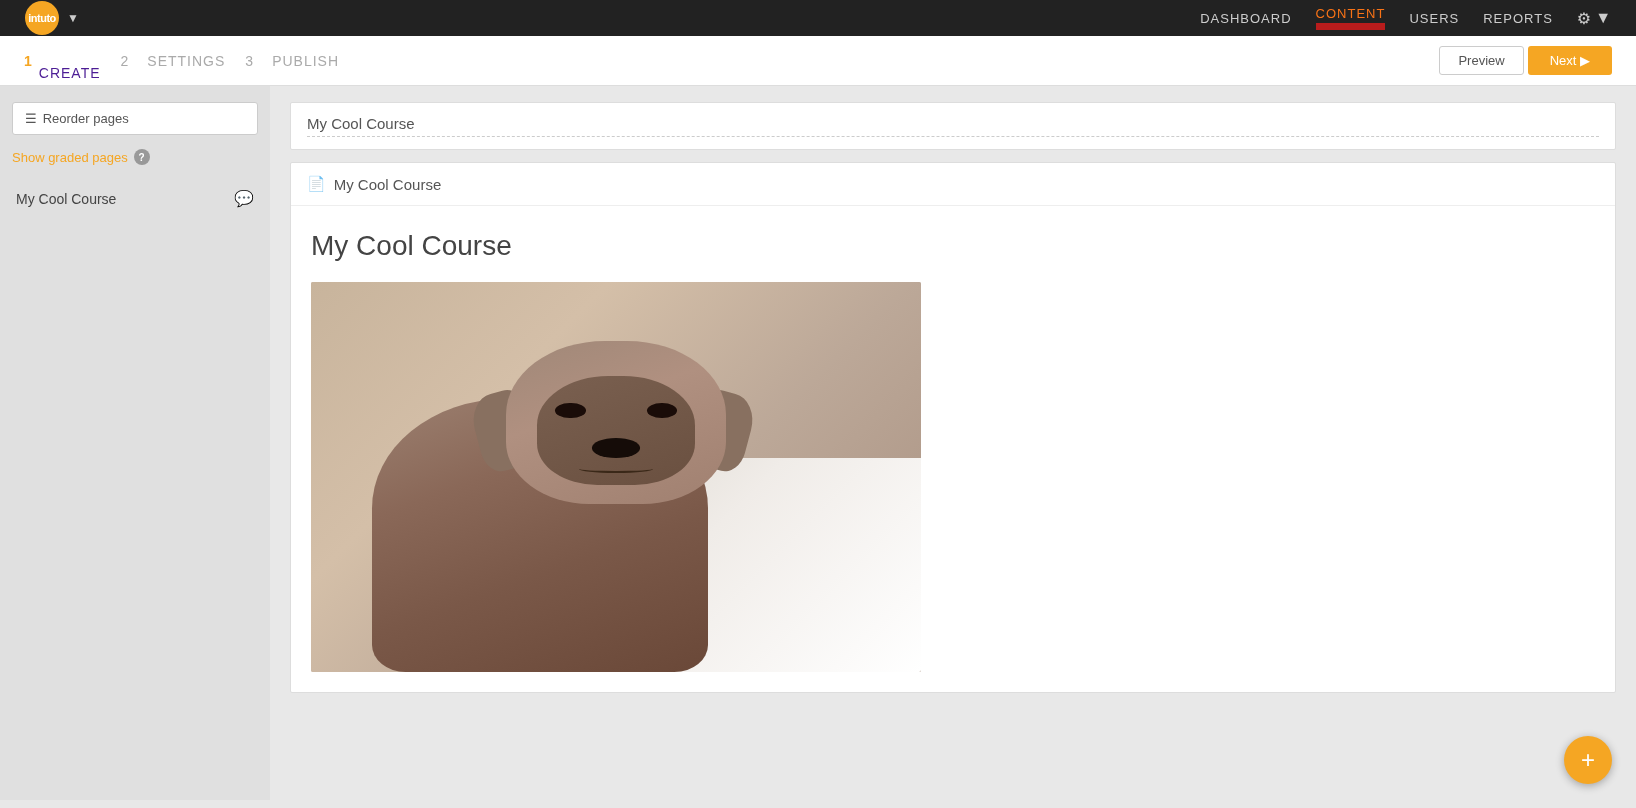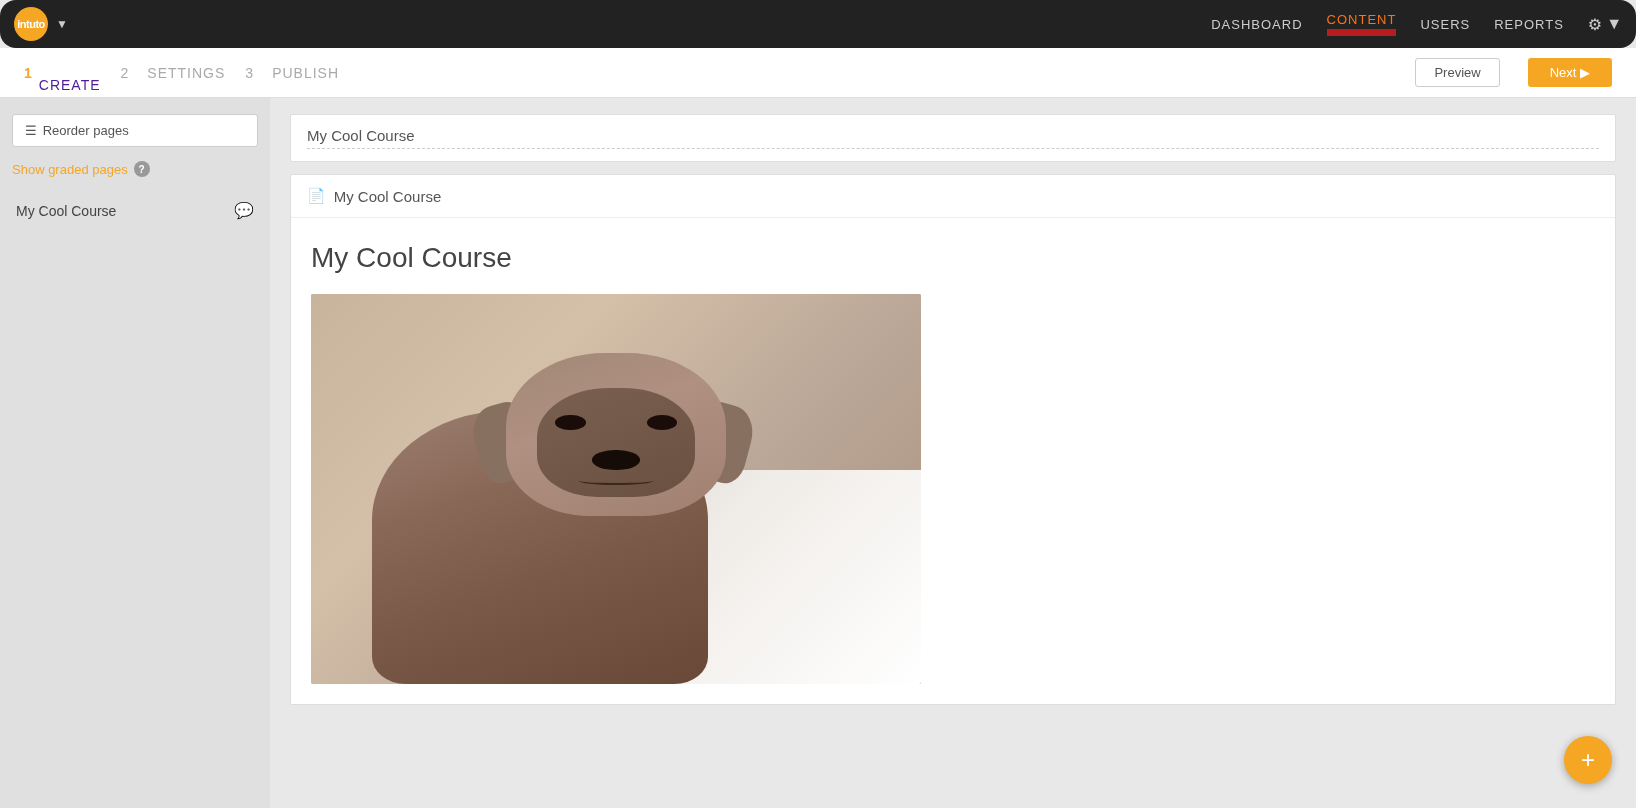--- a/index.html
+++ b/index.html
@@ -1,26 +1,25 @@
 <!DOCTYPE html>
 <html><head>
   <meta charset="utf-8">
   <style>
     * { box-sizing: border-box; margin: 0; padding: 0; }
     body { font-family: 'Helvetica Neue', Arial, sans-serif; background: #e8e8e8; }
 
     
     .top-nav {
       background: #222;
-      height: 48px;
-      display: flex;
-      align-items: center;
-      padding: 0 14px;
+      height: 36px;
+      display: flex;
+      align-items: center;
+      padding: 0 25px;
       justify-content: space-between;
-      border-radius: 16px;
     }
     .top-nav-left { display: flex; align-items: center; gap: 8px; }
     .logo-circle {
       width: 34px; height: 34px; border-radius: 50%;
       background: #f5a623;
       display: flex; align-items: center; justify-content: center;
       color: white; font-size: 11px; font-weight: bold; letter-spacing: -0.5px;
     }
     .logo-dropdown {
       color: #ccc; font-size: 12px; cursor: pointer;
@@ -44,21 +43,21 @@
       padding: 0 24px;
       justify-content: space-between;
       border-bottom: 1px solid #ddd;
     }
     .step-bar-left { display: flex; align-items: center; gap: 20px; }
     .step-item { display: flex; align-items: center; gap: 6px; font-size: 14px; letter-spacing: 1px; }
     .step-num-active { color: #f5a623; font-weight: bold; }
     .step-label-active { color: #4c1d95; font-weight: normal; text-transform: uppercase; margin-top: 24px; }
     .step-num-inactive { color: #aaa; }
     .step-label-inactive { color: #aaa; text-transform: uppercase; margin-left: 12px; }
-    .step-bar-right { display: flex; align-items: center; gap: 28px; }
+    .step-bar-right { display: flex; align-items: center; gap: 4px; }
     .btn-preview {
       background: #fff; border: 1px solid #ccc; color: #555;
       padding: 6px 18px; border-radius: 3px; font-size: 13px; cursor: pointer;
     }
     .btn-next {
       background: #f5a623; border: none; color: #fff;
       padding: 7px 22px; border-radius: 3px; font-size: 13px; cursor: pointer;
       display: flex; align-items: center; gap: 4px;
     }
 

